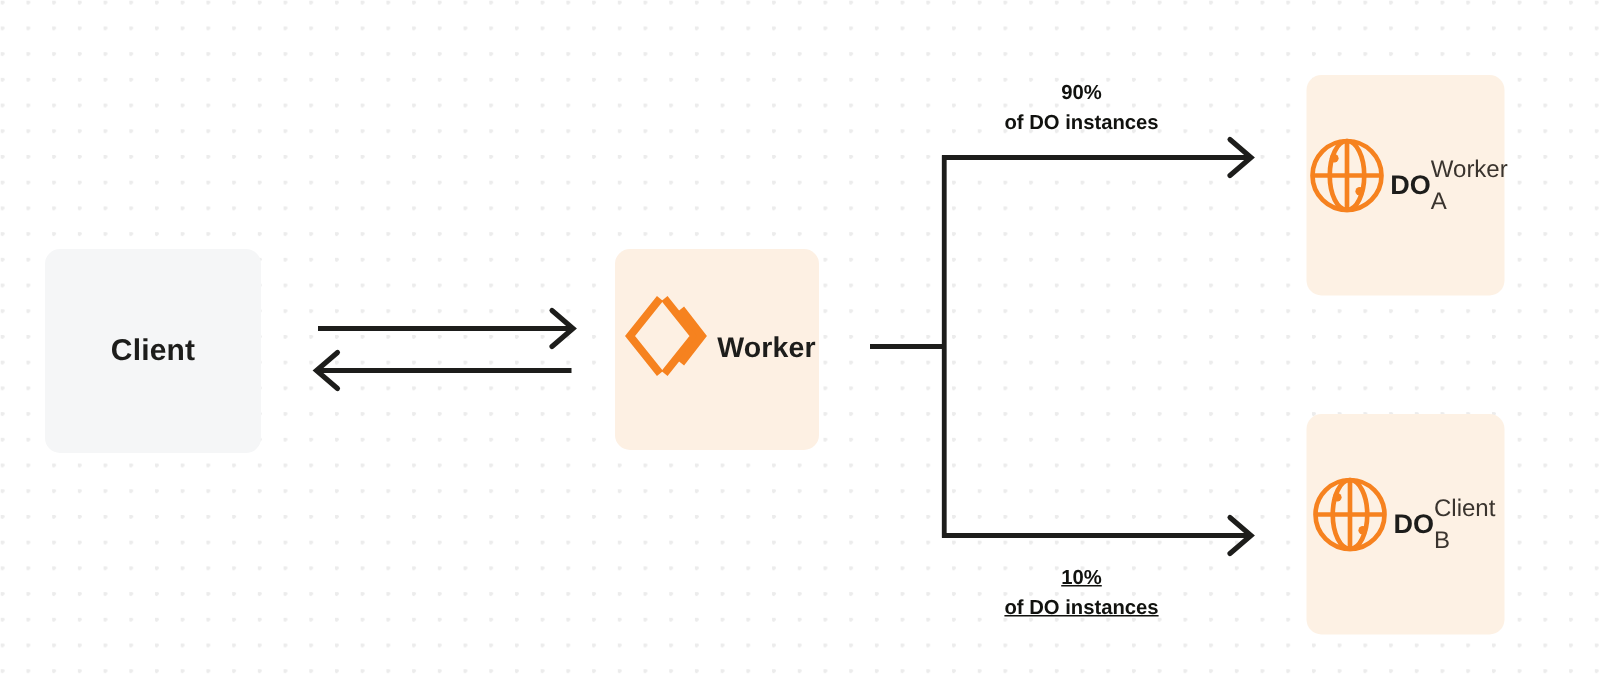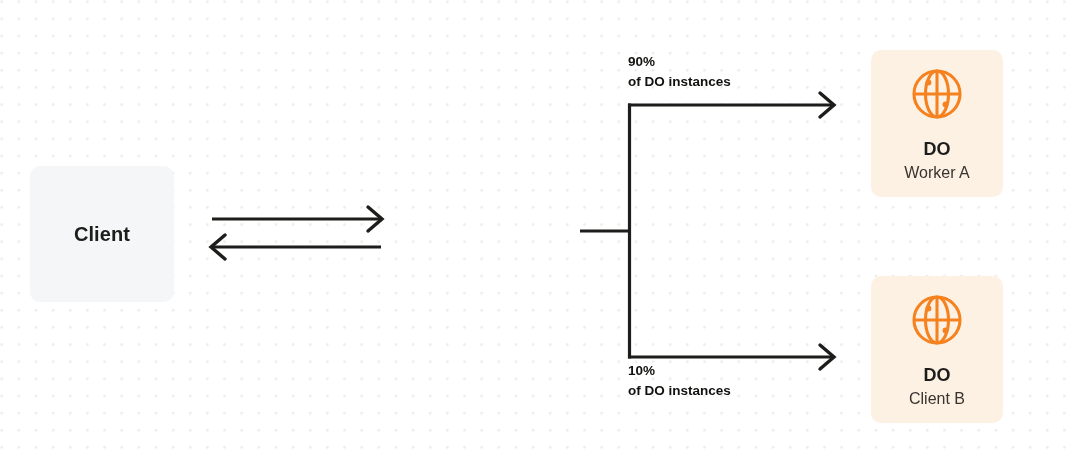--- a/index.html
+++ b/index.html
@@ -16,21 +16,21 @@
     background-size: 17.15px 17.15px;
     background-position: 0.5px 0.5px;
     overflow: hidden;
     font-family: "Liberation Sans", sans-serif;
     -webkit-font-smoothing: antialiased;
   }
 
   .node {
     position: absolute;
     display: flex;
-    flex-direction: column;
+    flex-direction: row;
     align-items: center;
     justify-content: center;
     border-radius: 10px;
     box-sizing: border-box;
   }
 
   
   #client-node {
     left: 30px;
     top: 166px;
@@ -87,36 +87,37 @@
     font-size: 16px;
     font-weight: normal;
     color: #3a342e;
     line-height: 1.3;
     margin-top: 2px;
   }
 
   
   .edge-label {
     position: absolute;
-    text-align: left;
+    text-align: center;
     font-size: 13.5px;
     font-weight: bold;
     color: #11120f;
     line-height: 1.45;
     white-space: nowrap;
   }
   #label-top {
     left: 628px;
     top: 52px;
     width: 186px;
   }
   #label-bottom {
     left: 628px;
-    top: 361px;
+    top: 375px;
     width: 186px;
+    text-decoration: underline;
   }
 
   
   #connectors {
     position: absolute;
     left: 0;
     top: 0;
     width: 1072px;
     height: 452px;
     pointer-events: none;
@@ -155,20 +156,33 @@
     <g>
       <line x1="628" y1="357" x2="833" y2="357" stroke="#1d1d1b" stroke-width="3.2" stroke-linecap="butt"></line>
       <polyline points="820,345 834,357 820,369" fill="none" stroke="#1d1d1b" stroke-width="3.4" stroke-linecap="round" stroke-linejoin="miter"></polyline>
     </g>
   </svg>
 
   <div class="node" id="client-node">
     <span class="node-title">Client</span>
   </div>
 
+  <div class="node" id="worker-node">
+    <span class="icon-wrap">
+      <svg width="66" height="66" viewBox="0 0 66 66" xmlns="http://www.w3.org/2000/svg">
+
+        <polyline points="28,8 8,33 28,58" fill="none" stroke="#F6821F" stroke-width="5.2" stroke-linecap="butt" stroke-linejoin="miter"></polyline>
+
+        <polyline points="31,8 51,33 31,58" fill="none" stroke="#F6821F" stroke-width="5.2" stroke-linecap="butt" stroke-linejoin="miter"></polyline>
+
+        <polyline points="42,15 56,33 42,51" fill="none" stroke="#F6821F" stroke-width="5.2" stroke-linecap="butt" stroke-linejoin="miter"></polyline>
+      </svg>
+    </span>
+    <span class="node-title">Worker</span>
+  </div>
 
   <div class="node do-node" id="do-a-node">
     <span class="icon-wrap">
       <svg width="58" height="58" viewBox="0 0 58 58" xmlns="http://www.w3.org/2000/svg">
         <g fill="none" stroke="#F6821F" stroke-width="3.1">
           <circle cx="29" cy="29" r="23"></circle>
           <line x1="29" y1="6" x2="29" y2="52"></line>
           <line x1="6.5" y1="29" x2="51.5" y2="29"></line>
           <ellipse cx="29" cy="29" rx="11.5" ry="23"></ellipse>
         </g>

